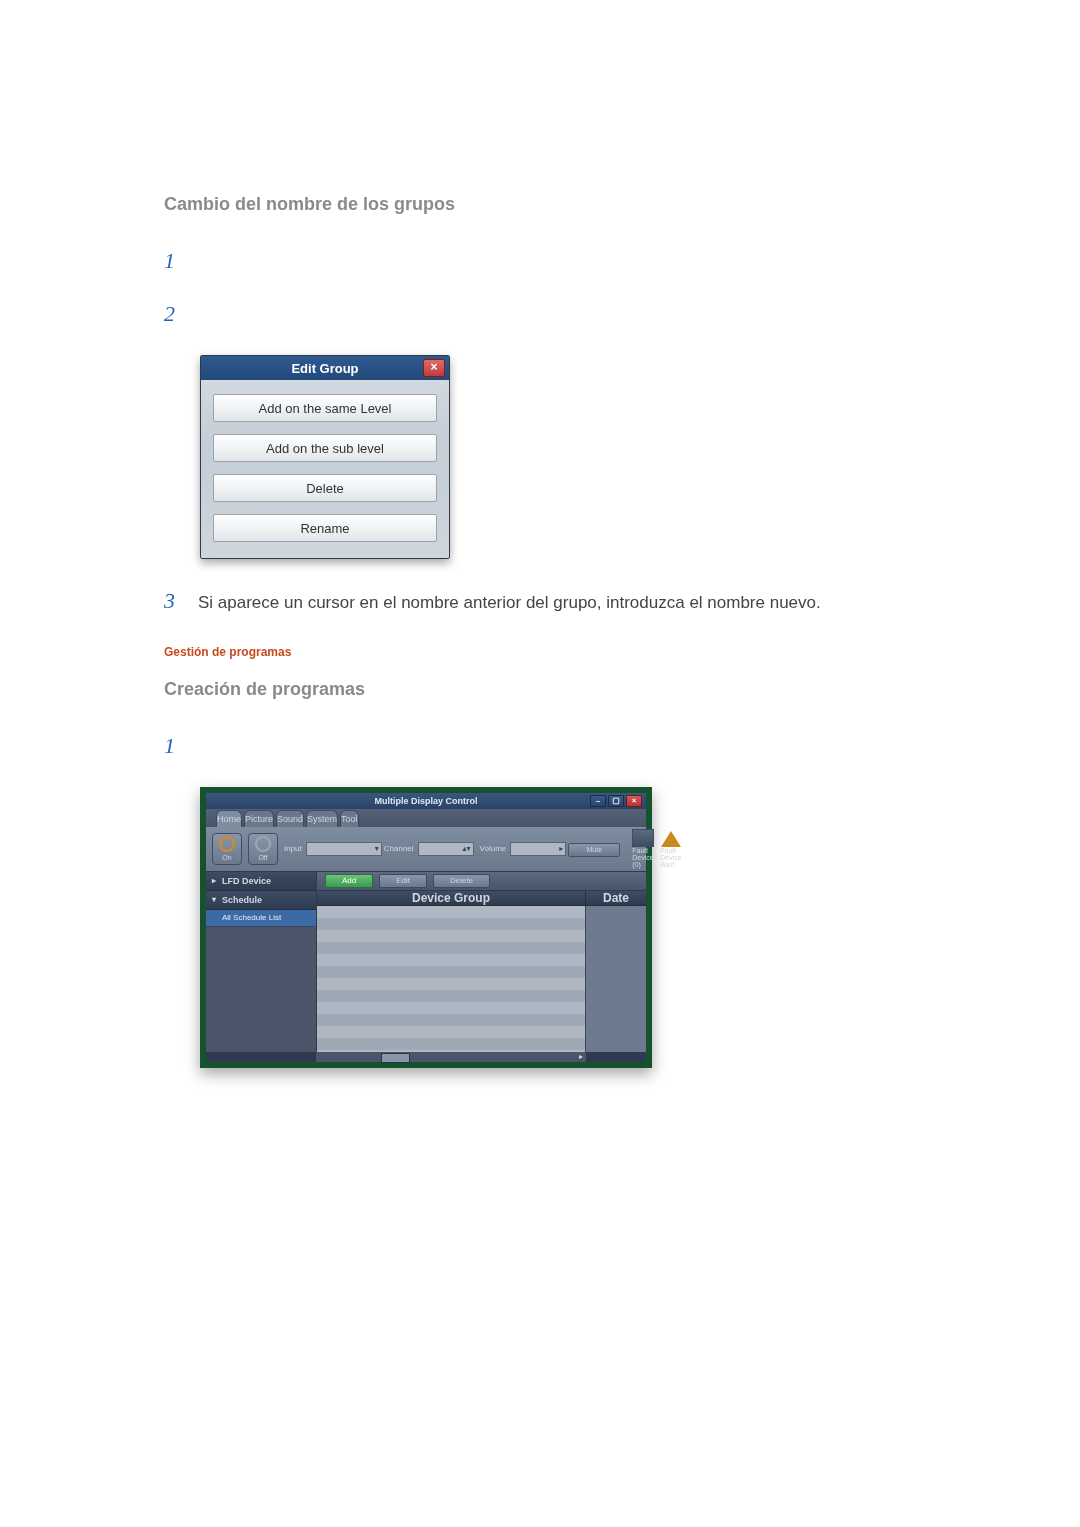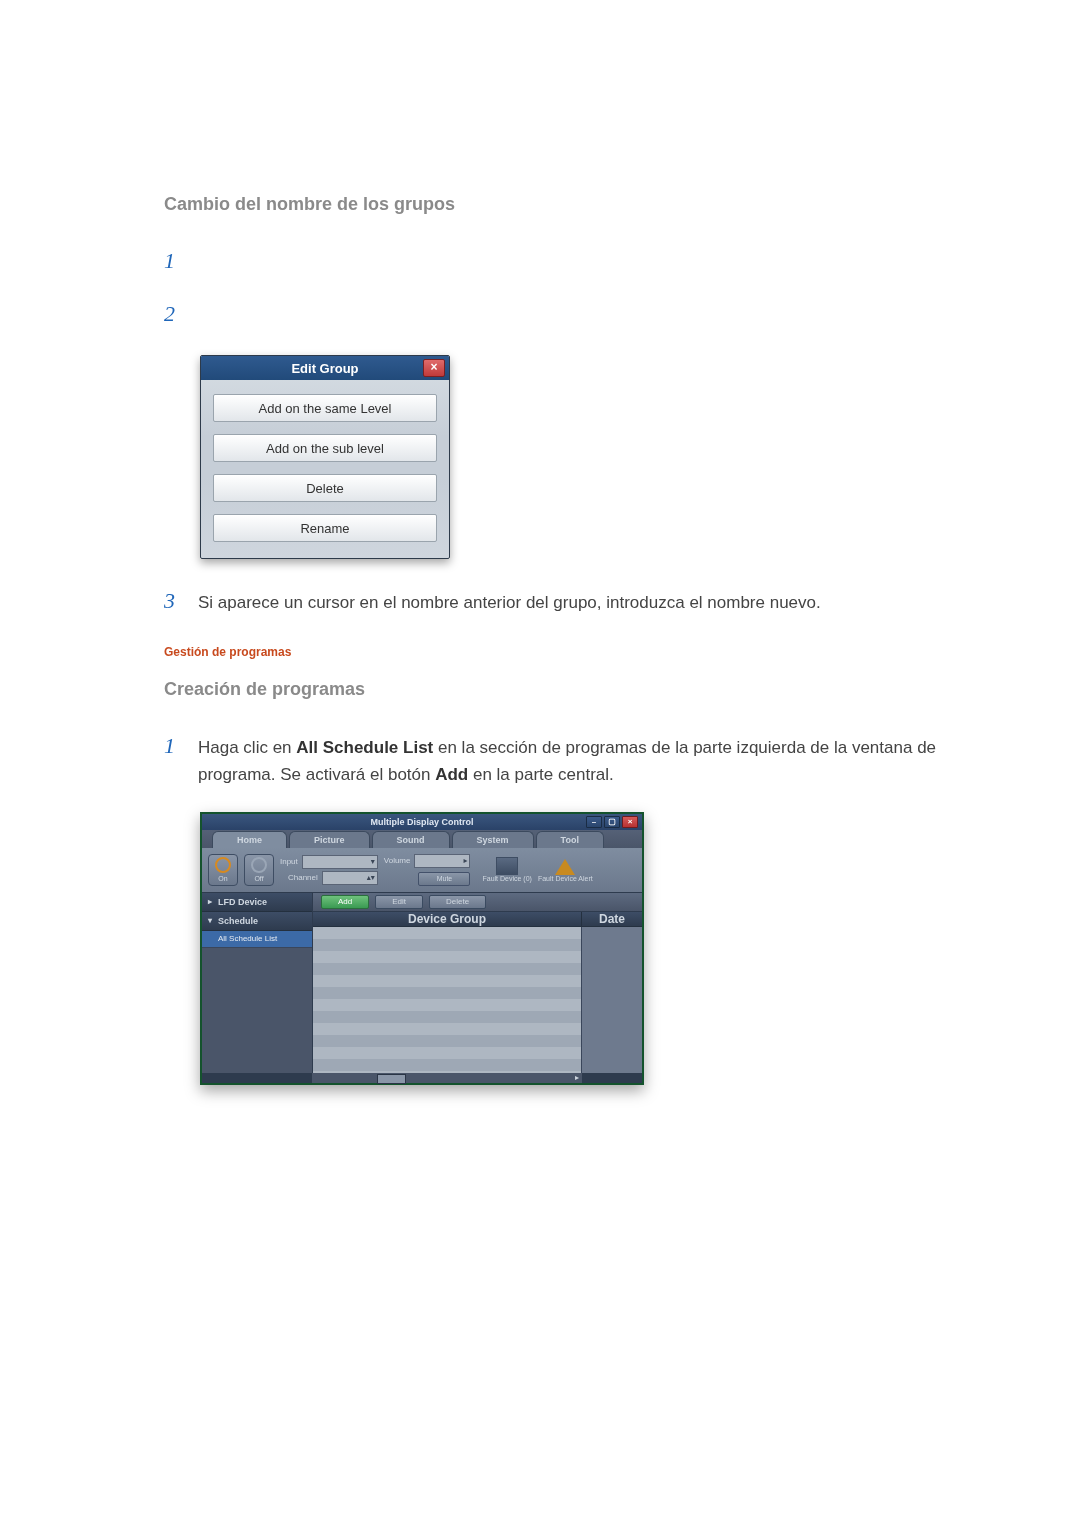--- a/index.html
+++ b/index.html
@@ -106,21 +106,21 @@
   .para {
     font-size: 17px;
     line-height: 1.7;
     color: #444;
     margin: 0 0 24px 0;
   }
   
   .mdc-figure { margin: 8px 0 0 36px; }
   .mdc {
     width: 440px;
-    border: 2px solid #14532d;
+    border: 6px solid #14532d;
     background: #4d7c0f;
     box-shadow: 0 6px 14px rgba(0,0,0,0.35);
     font-size: 9px;
     color: #cfd7e0;
   }
   .mdc-titlebar {
     height: 16px;
     background: linear-gradient(#3a567e, #2a4268);
     color: #dfe7f2;
     display: flex;
@@ -149,25 +149,25 @@
   .mdc-menu-row {
     height: 18px;
     display: flex;
     align-items: flex-end;
     padding-left: 10px;
     gap: 0;
     background: linear-gradient(#556177,#4a5569);
     position: relative;
   }
   .mdc-tab {
-    height: 16px; padding: 0 24px;
+    height: 16px; padding: 0 0;
     border-top-left-radius: 6px; border-top-right-radius: 6px;
     background: #6b788c;
     color: #cfd7e0;
-    font-size: 9px; font-weight: 700;
+    font-size: 9px; font-weight: 400;
     display: flex; align-items: center;
     margin-right: 2px;
     border: 1px solid #3c4a5e; border-bottom: none;
   }
   .mdc-tab.active { background: #7f8da0; }
   .mdc-ribbon {
     height: 44px;
     background: linear-gradient(#7f8da0, #6b788c);
     display: flex;
     align-items: center;
@@ -185,21 +185,21 @@
   .pwr .circ {
     width: 16px; height: 16px; border-radius: 50%;
     border: 2px solid #b5720b;
     position: relative;
     box-sizing: border-box;
   }
   .pwr.on .circ { border-color: #d88a1f; }
   .pwr.off .circ { border-color: #9aa6b6; }
   .pwr .lbl { font-size: 7px; margin-top: 2px; color: #cfd7e0; }
   .field {
-    display: flex; flex-direction: column; gap: 2px; font-size: 8px; color: #cfd7e0; align-items: flex-end;
+    display: flex; flex-direction: row; gap: 2px; font-size: 8px; color: #cfd7e0;
   }
   .field .row { display: flex; align-items: center; gap: 4px; }
   .field .sel {
     width: 70px; height: 12px; background: #aeb7c2; border: 1px solid #5a6476;
     display: flex; align-items: center; justify-content: flex-end; padding: 0 2px;
     color: #3a4556; font-size: 8px;
   }
   .field .spin {
     width: 50px; height: 12px; background: #aeb7c2; border: 1px solid #5a6476;
     display: flex; align-items: center; justify-content: flex-end; padding: 0 2px;
@@ -354,23 +354,20 @@
   </ol>
 
   <h2 class="h-section">Gestión de programas</h2>
 
   <h3 class="h-sub">Creación de programas</h3>
 
 
   <ol class="ol">
     <li>
       <span class="num">1</span>
-      <span class="txt">
-        <span>Haga clic en </span><b>All Schedule List</b><span> en la sección de programas de la parte izquierda de la ventana de programa. Se activará el botón </span><b>Add</b><span> en la parte central.</span>
-      </span>
     </li>
   </ol>
 
   <div class="mdc-figure">
     <div class="mdc">
       <div class="mdc-titlebar">
         <span>Multiple Display Control</span>
         <div class="mdc-winbtns">
           <span class="mdc-winbtn min">–</span>
           <span class="mdc-winbtn max">▢</span>

